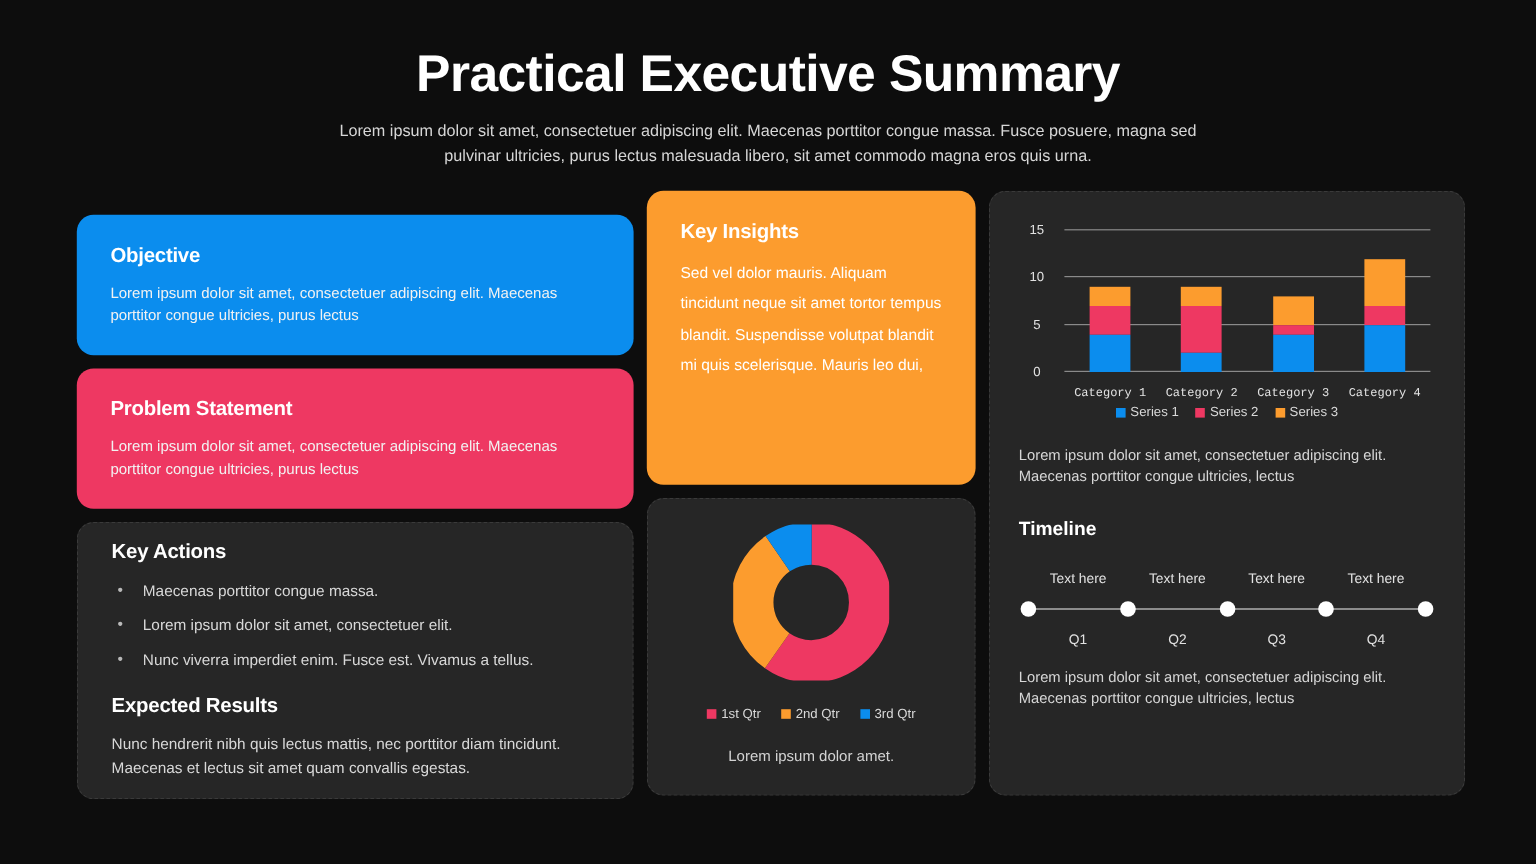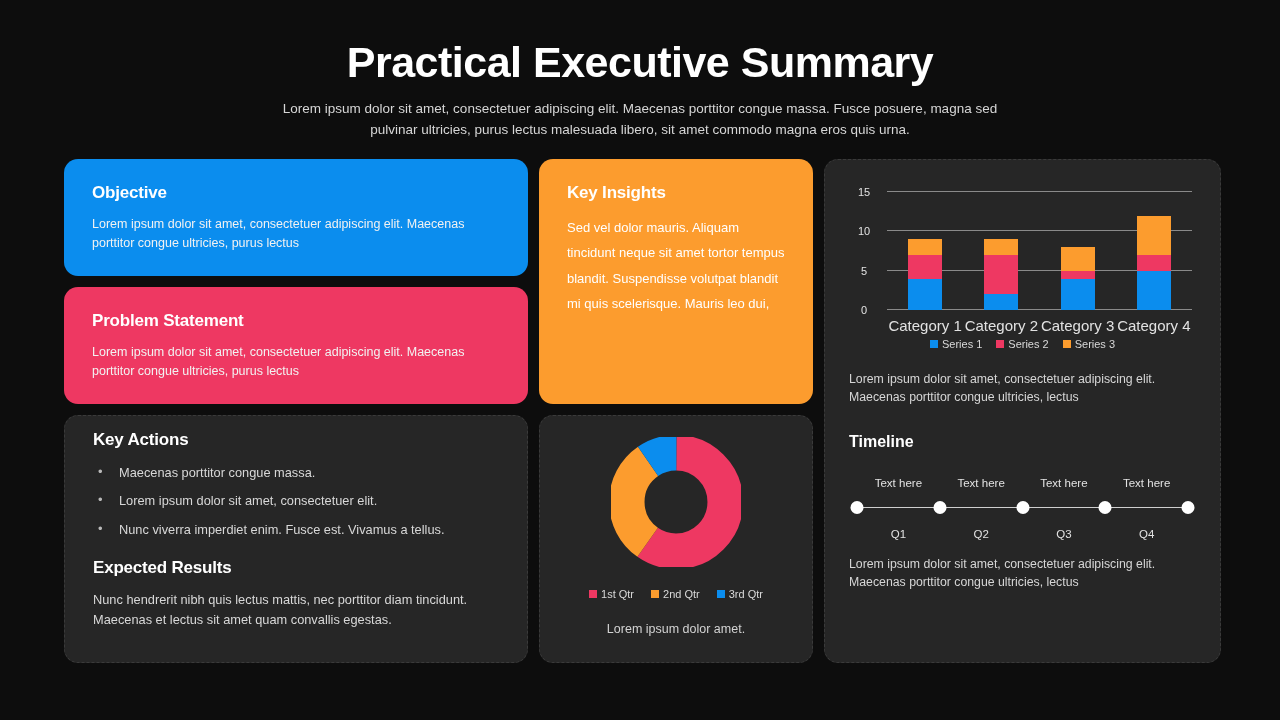--- a/index.html
+++ b/index.html
@@ -46,21 +46,21 @@
     padding:22px 26px;
   }
 
   .card-h{
     font-size:17px; font-weight:bold; margin-bottom:12px; color:#ffffff;
     letter-spacing:-0.2px;
   }
   .card-p{ font-size:12.5px; line-height:1.55; color:#f2f2f2; }
   .card-p-orange{ font-size:13px; line-height:1.95; color:#ffffff; }
 
-  .h-blue{ height:117px; }
+  .h-blue{ height:117px;margin-top:20px; }
   .h-pink{ height:117px; }
   .h-orange{ flex:1; }
 
   
   .actions-card{ flex:1; padding:14px 28px; }
   .sec-h{ font-size:17px; font-weight:bold; color:#ffffff; letter-spacing:-0.2px; }
   .bullets{ list-style:none; margin:14px 0 0 0; }
   .bullets li{
     font-size:12.8px; line-height:1.35; color:#d8d8d8;
     margin-bottom:11px; padding-left:26px; position:relative;
@@ -88,21 +88,21 @@
   .ylab{
     position:absolute; left:0; width:30px; text-align:center;
     font-size:11px; color:#e2e2e2; transform:translateY(-50%);
   }
   .bars{ position:absolute; left:0; right:0; bottom:0; top:0;
     display:flex; align-items:flex-end; }
   .bar-group{ flex:1; display:flex; justify-content:center; align-items:flex-end; height:100%; }
   .bar{ width:34px; display:flex; flex-direction:column-reverse; }
   .seg{ width:100%; }
   .xlabels{ position:absolute; left:38px; right:4px; bottom:0; display:flex; }
-  .xlabels span{ flex:1; text-align:center; font-size:15px; color:#e2e2e2; }
+  .xlabels span{ flex:1; text-align:center; font-size:10px; color:#e2e2e2;font-family:Liberation Mono, monospace; }
   .bc-legend{ display:flex; justify-content:center; gap:14px; margin-top:4px; }
   .right-p{ font-size:12.3px; line-height:1.5; color:#d6d6d6; margin-top:20px; }
 
   .timeline-h{ font-size:16px; font-weight:bold; margin-top:26px; }
   .timeline{ position:relative; height:72px; margin-top:12px;text-align:center; }
   .tl-line{ position:absolute; left:8px; right:8px; top:44px; height:1px; background:#cfcfcf; }
   .tl-dot{ position:absolute; top:38px; width:13px; height:13px; border-radius:50%;
            background:#ffffff; transform:translateX(-50%); }
   .tl-top{ position:absolute; top:14px; font-size:11.5px; color:#e2e2e2;
            transform:translateX(-50%); white-space:nowrap; }

